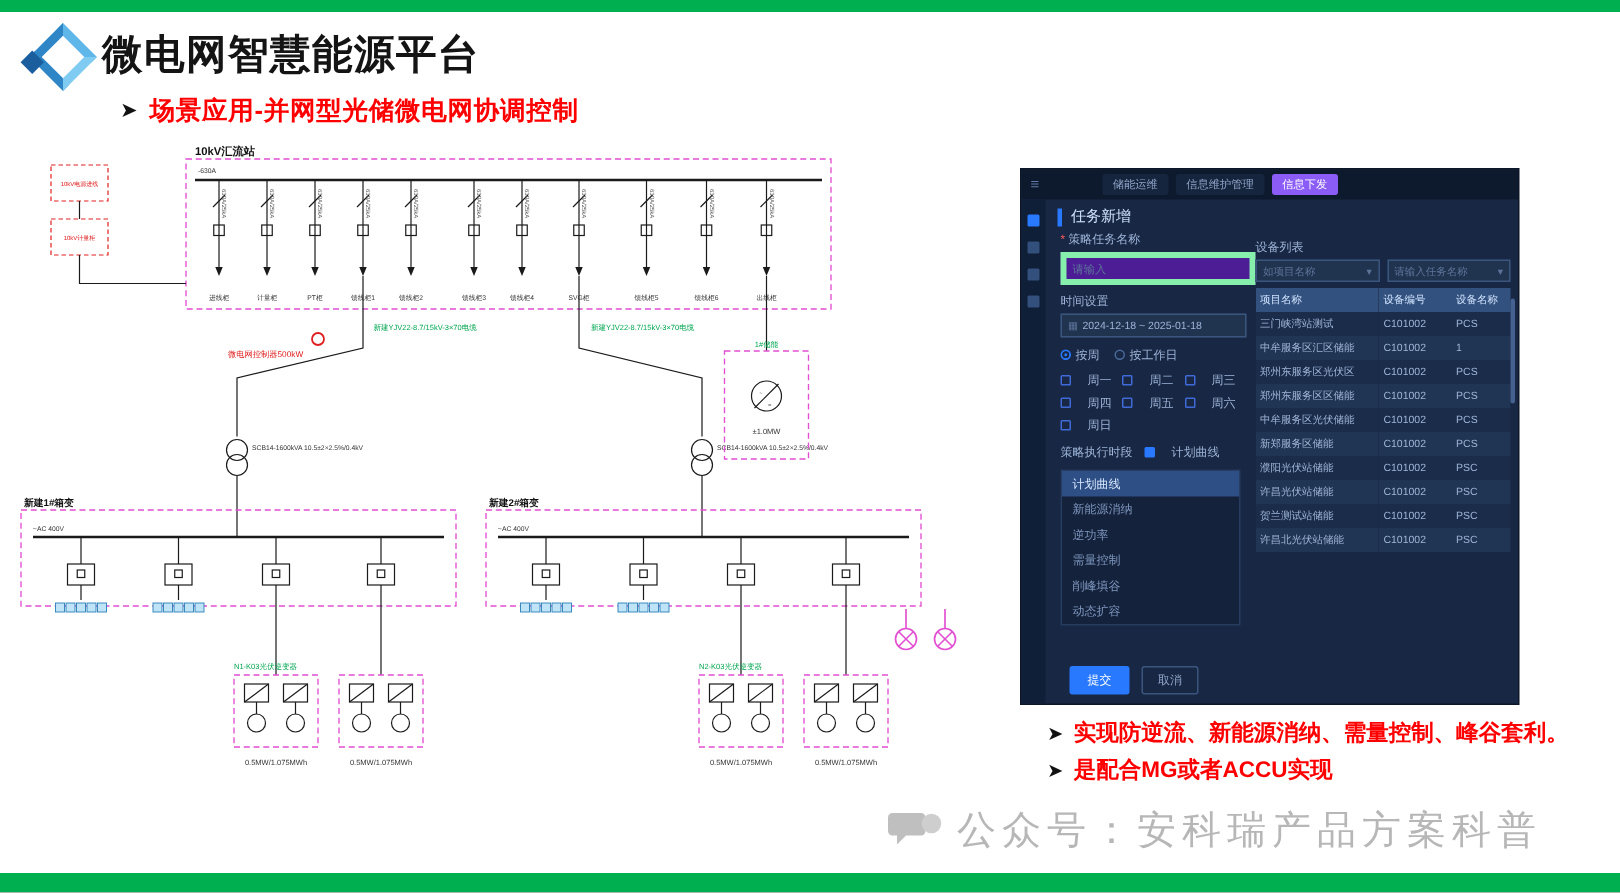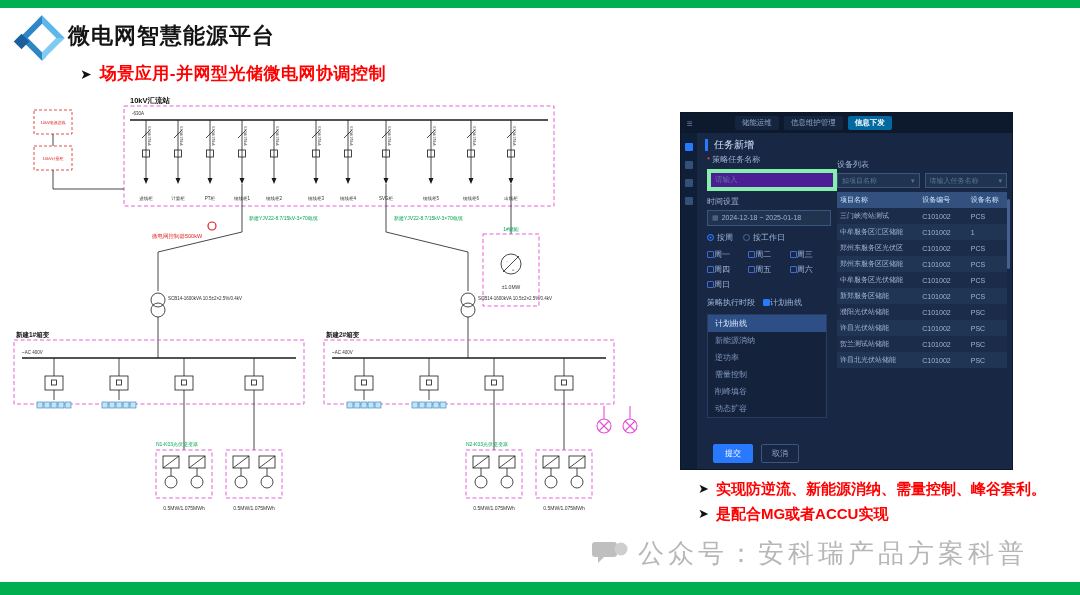--- a/index.html
+++ b/index.html
@@ -7,21 +7,21 @@
         font-family:"Liberation Sans","DejaVu Sans",sans-serif;}
   .strip-top{position:absolute;top:0;left:0;right:0;height:8px;background:#00b050;}
   .strip-bottom{position:absolute;bottom:0;left:0;right:0;height:13px;background:#00b050;}
 
   
   .header{position:absolute;top:14px;left:14px;display:flex;align-items:center;gap:10px;z-index:3;}
   .logo{position:relative;width:44px;height:44px;flex:0 0 auto;}
   .d-outer{position:absolute;left:12px;top:8px;width:20px;height:20px;transform:rotate(45deg);
            border:6px solid #2e86c6;border-top-color:#5fb6e8;border-right-color:#7fcbf2;}
   .d-inner{position:absolute;left:2px;top:22px;width:11px;height:11px;transform:rotate(45deg);background:#1b5e9e;}
-  .page-title{font-size:22px;font-weight:bold;color:#141414;letter-spacing:1px;}
+  .page-title{font-size:27px;font-weight:bold;color:#141414;letter-spacing:1px;}
 
   .subtitle{position:absolute;top:62px;left:80px;display:flex;align-items:center;gap:8px;z-index:3;}
   .sub-arrow{color:#111;font-size:14px;}
   .sub-text{color:#ff0000;font-weight:bold;font-size:17px;letter-spacing:0.5px;}
 
   
   .sld-wrap{position:absolute;left:6px;top:94px;width:662px;height:442px;z-index:1;}
   #sld .w{fill:none;stroke:#1a1a1a;stroke-width:0.8;}
   #sld .w2{fill:none;stroke:#1a1a1a;stroke-width:1.6;}
   #sld .blk{fill:#1a1a1a;}
@@ -40,21 +40,21 @@
   #sld .tg{font-size:5px;fill:#00a650;}
   #sld .cell{fill:#bfe3f7;stroke:#2a7fb8;stroke-width:0.6;}
 
   
   .app{position:absolute;left:681px;top:113px;width:331px;height:356px;background:#182743;
        display:flex;flex-direction:column;z-index:2;box-shadow:0 0 0 1px #0d1626;}
   .app-topbar{height:20px;background:#0d1a2e;display:flex;align-items:center;gap:6px;padding:0 6px;flex:0 0 auto;}
   .app-burger{color:#5f7aa6;font-size:10px;}
   .app-tabs{display:flex;gap:5px;padding-left:36px;}
   .app-tab{font-size:7.5px;color:#8fa5c8;padding:2px 7px;border-radius:2px;background:#16253e;white-space:nowrap;}
-  .app-tab.active{background:#0369a1;color:#ffffff;font-weight:bold;}
+  .app-tab.active{background:#8b5cf6;color:#ffffff;}
   .app-body{flex:1;display:flex;min-height:0;}
   .app-rail{width:16px;background:#101f38;display:flex;flex-direction:column;align-items:center;gap:10px;padding-top:10px;flex:0 0 auto;}
   .rail-ic{width:8px;height:8px;background:#33507c;border-radius:1px;display:block;}
   .rail-ic.on{background:#2979ff;}
   .app-main{flex:1;position:relative;padding:6px 8px;min-width:0;}
   .panel-title{color:#cfe3ff;font-size:10px;border-left:3px solid #2979ff;padding-left:6px;line-height:12px;}
 
   .form-left{position:absolute;left:10px;top:16px;width:122px;}
   .f-label{font-size:8px;color:#9db4d8;margin:5px 0 3px 0;}
   .req{color:#ff5a5a;margin-right:2px;}
@@ -62,21 +62,21 @@
            font-size:7.5px;padding:0 4px;outline:none;}
   .f-input::placeholder{color:#5d7499;}
   .date-pill{width:114px;height:14px;background:#20334f;border:1px solid #3a567f;color:#9db4d8;
              font-size:7px;display:flex;align-items:center;gap:3px;padding:0 4px;white-space:nowrap;}
   .cal-ic{color:#5d7499;font-size:7px;}
   .modes{display:flex;gap:10px;margin-top:6px;}
   .radio{display:flex;align-items:center;gap:3px;font-size:8px;color:#9db4d8;}
   .rdot{width:7px;height:7px;border-radius:50%;border:1px solid #4a6a9a;display:inline-block;box-sizing:border-box;}
   .rdot.on{border-color:#2979ff;box-shadow:inset 0 0 0 1.5px #182743;background:#2979ff;}
   .weeks{display:grid;grid-template-columns:repeat(3,1fr);gap:4px 2px;margin-top:6px;}
-  .wk{display:flex;align-items:center;gap:0;font-size:8px;color:#9db4d8;white-space:nowrap;}
+  .wk{display:flex;align-items:center;gap:11px;font-size:8px;color:#9db4d8;white-space:nowrap;}
   .cb{width:7px;height:7px;border:1px solid #3f6ad8;display:inline-block;border-radius:1px;box-sizing:border-box;}
   .cb.on{background:#2979ff;border-color:#2979ff;}
   .sec-row{display:flex;align-items:center;gap:8px;margin-top:7px;}
   .sec-row .f-label{margin:0;}
   .menu{margin-top:6px;width:118px;background:#14223c;border:1px solid #263c61;}
   .menu-item{font-size:8px;color:#7f97bf;padding:3px 7px;}
   .menu-item.active{background:#2d4f86;color:#dbe9ff;}
 
   .device-col{position:absolute;left:140px;right:5px;top:26px;bottom:6px;}
   .filters{display:flex;gap:5px;margin:3px 0 4px 0;}

